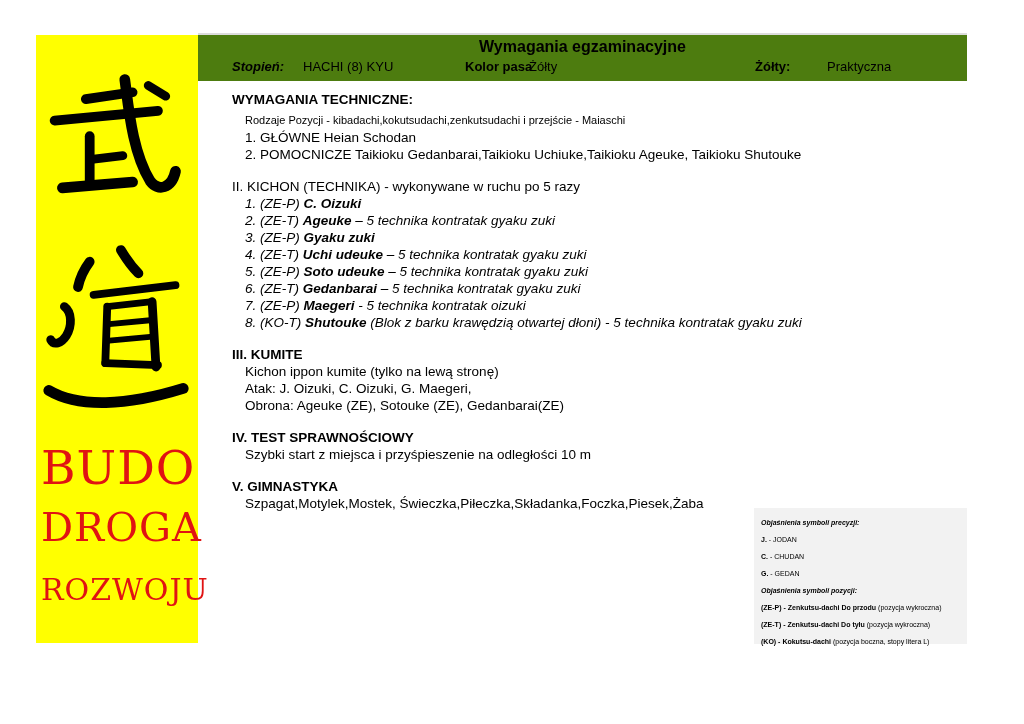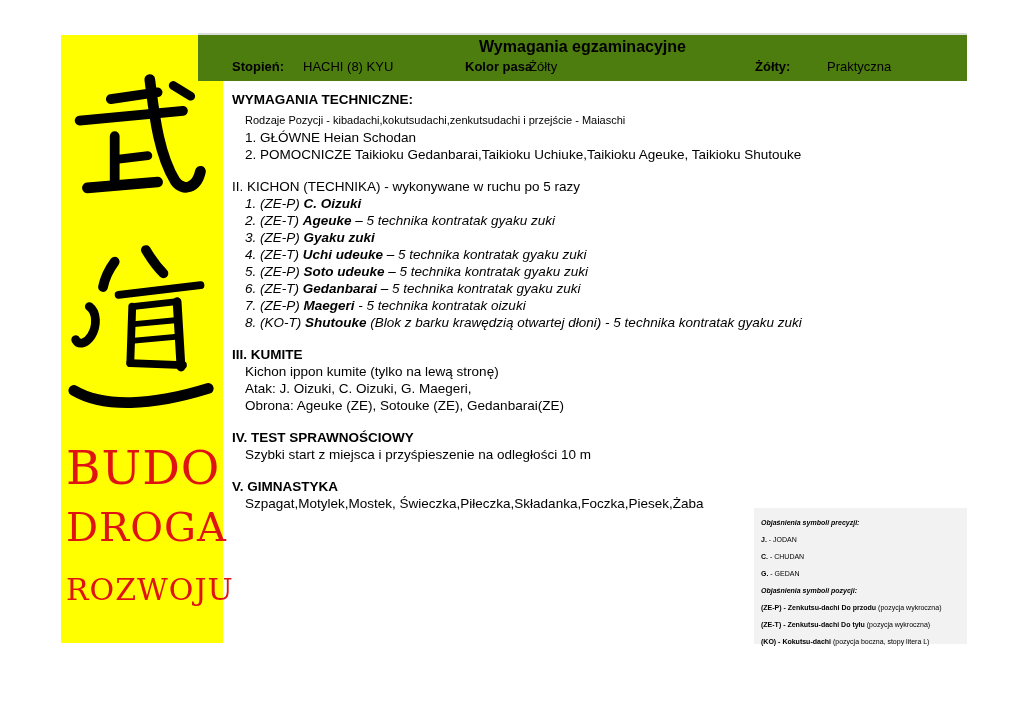--- a/index.html
+++ b/index.html
@@ -3,21 +3,20 @@
 <meta charset="utf-8">
 <style>
   * { margin:0; padding:0; box-sizing:border-box; }
   html,body { width:1024px; height:724px; background:#ffffff; overflow:hidden; }
   body { font-family:"Liberation Sans", sans-serif; color:#000; position:relative; }
 
   
   .yellow-panel{
     position:absolute; left:36px; top:35px; width:162px; height:608px;
     background:#ffff00;
-    margin-left:25px;
   }
   .kanji{ position:absolute; left:3px; }
   .kanji-bu{ top:28px; }
   .kanji-do{ top:198px; }
   .word{
     position:absolute; left:5px; color:#e01313;
     font-family:"DejaVu Serif", serif; font-weight:normal; white-space:nowrap;
   }
   .word-budo   { top:405px; font-size:47px; letter-spacing:1px; }
   .word-droga  { top:469px; font-size:40px; letter-spacing:1px; }
@@ -27,21 +26,21 @@
   .header{
     position:absolute; left:198px; top:33px; width:769px; height:48px;
     background:#4d7c0f; border-top:2px solid #dcdcdc;
   }
   .header-title{
     text-align:center; font-weight:bold; font-size:16px; margin-top:3px;
   }
   .header-row{ position:relative; height:20px; font-size:13px; margin-top:3px; }
   .header-row .lbl{ position:absolute; font-weight:bold; }
   .header-row .val{ position:absolute; }
-  .pos-stopien-l{ left:34px; }  .pos-stopien-v{ left:105px; }
+  .pos-stopien-l{ left:34px;font-style:italic; }  .pos-stopien-v{ left:105px; }
   .pos-kolor-l  { left:267px; } .pos-kolor-v  { left:331px; }
   .pos-czesc-l  { left:557px; } .pos-czesc-v  { left:629px; }
 
   
   .content{
     position:absolute; left:232px; top:91px; width:730px;
     font-size:13.5px; line-height:17px;
   }
   .sec-head{ font-weight:bold; margin-top:15px; }
   .sec-head.first{ margin-top:0; }

